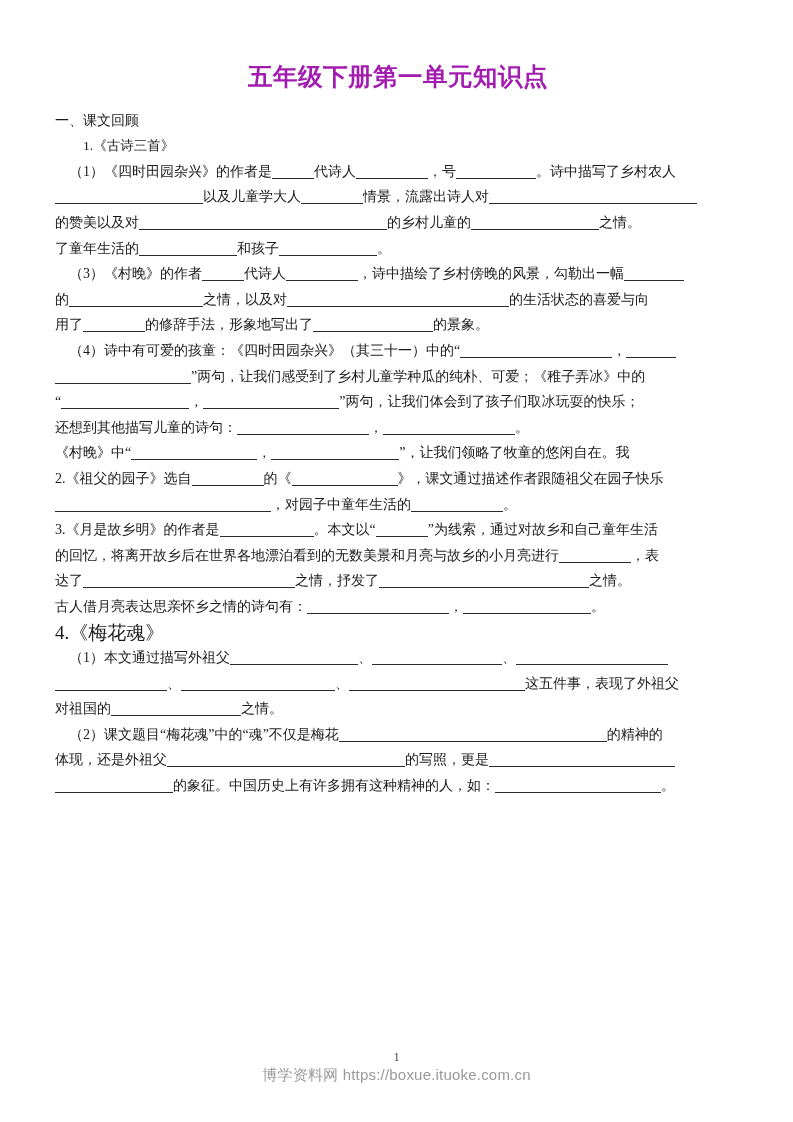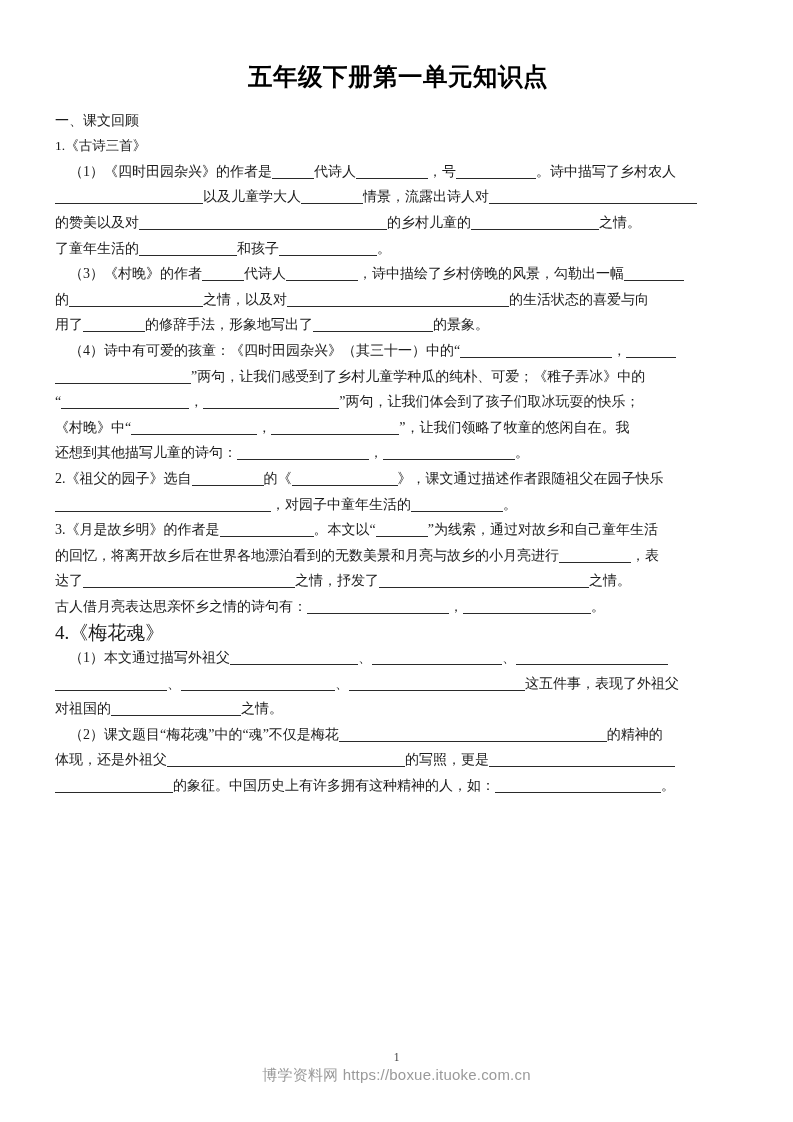--- a/index.html
+++ b/index.html
@@ -87,25 +87,25 @@
     letter-spacing: 0.2px;
   }
 </style>
 </head>
 <body>
 
 <div class="page">
 
   <div class="content">
 
-    <div class="doc-title" style="color: #000000;">五年级下册第一单元知识点</div>
+    <div class="doc-title" style="color: #a21caf;">五年级下册第一单元知识点</div>
 
     <div class="sec-head">一、课文回顾</div>
 
-    <div class="sec-head" style="font-size:13.5px;">1.《古诗三首》</div>
+    <div class="sec-head" style="font-size:13.5px;margin-left:28px;">1.《古诗三首》</div>
 
     <div class="para">
       <span class="ln">
         <span class="ind"></span><span>（1）</span><span class="b">《四时田园杂兴》</span><span>的作者是</span><span class="blk" style="width:42px"></span><span>代诗人</span><span class="blk" style="width:72px"></span><span>，号</span><span class="blk" style="width:80px"></span><span>。诗中描写了乡村农人</span>
       </span>
       <span class="ln">
         <span class="blk" style="width:148px"></span><span>以及儿童学大人</span><span class="blk" style="width:62px"></span><span>情景，流露出诗人对</span><span class="blk" style="width:208px"></span>
       </span>
       <span class="ln">
         <span>的赞美以及对</span><span class="blk" style="width:248px"></span><span>的乡村儿童的</span><span class="blk" style="width:128px"></span><span>之情。</span>
@@ -134,24 +134,24 @@
       <span class="ln">
         <span class="ind"></span><span>（4）</span><span class="b">诗中有可爱的孩童</span><span>：《四时田园杂兴》（其三十一）中的“</span><span class="blk" style="width:152px"></span><span>，</span><span class="blk" style="width:50px"></span>
       </span>
       <span class="ln">
         <span class="blk" style="width:136px"></span><span>”两句，让我们感受到了乡村儿童学种瓜的纯朴、可爱；《稚子弄冰》中的</span>
       </span>
       <span class="ln">
         <span>“</span><span class="blk" style="width:128px"></span><span>，</span><span class="blk" style="width:136px"></span><span>”两句，让我们体会到了孩子们取冰玩耍的快乐；</span>
       </span>
       <span class="ln">
+        <span>还想到其他描写儿童的诗句：</span><span class="blk" style="width:132px"></span><span>，</span><span class="blk" style="width:132px"></span><span>。</span>
+      </span>
+      <span class="ln">
         <span>《村晚》中“</span><span class="blk" style="width:126px"></span><span>，</span><span class="blk" style="width:128px"></span><span>”，让我们领略了牧童的悠闲自在。我</span>
-      </span>
-      <span class="ln">
-        <span>还想到其他描写儿童的诗句：</span><span class="blk" style="width:132px"></span><span>，</span><span class="blk" style="width:132px"></span><span>。</span>
       </span>
     </div>
 
     <div class="para">
       <span class="ln">
         <span class="b">2.</span><span class="b">《祖父的园子》</span><span>选自</span><span class="blk" style="width:72px"></span><span>的《</span><span class="blk" style="width:106px"></span><span>》，课文通过描述作者跟随祖父在园子快乐</span>
       </span>
       <span class="ln">
         <span class="blk" style="width:216px"></span><span>，对园子中童年生活的</span><span class="blk" style="width:92px"></span><span>。</span>
       </span>

